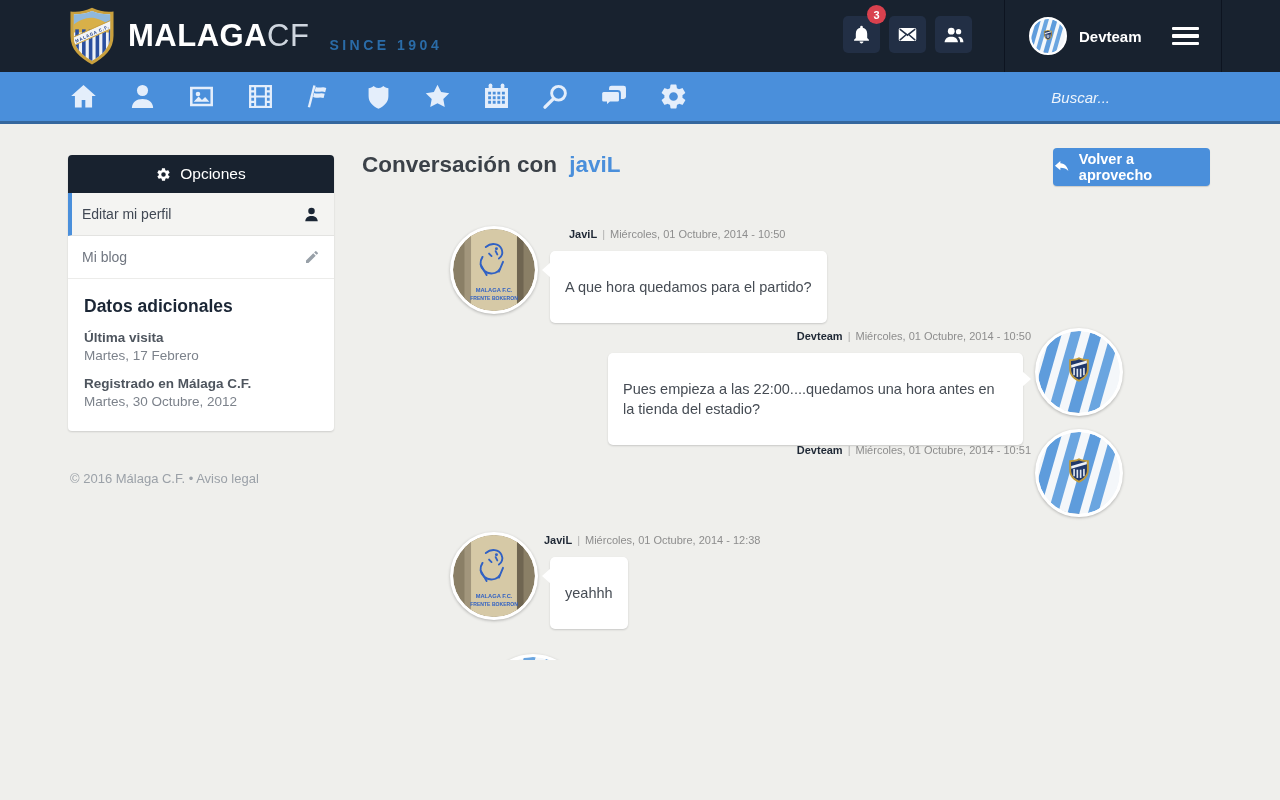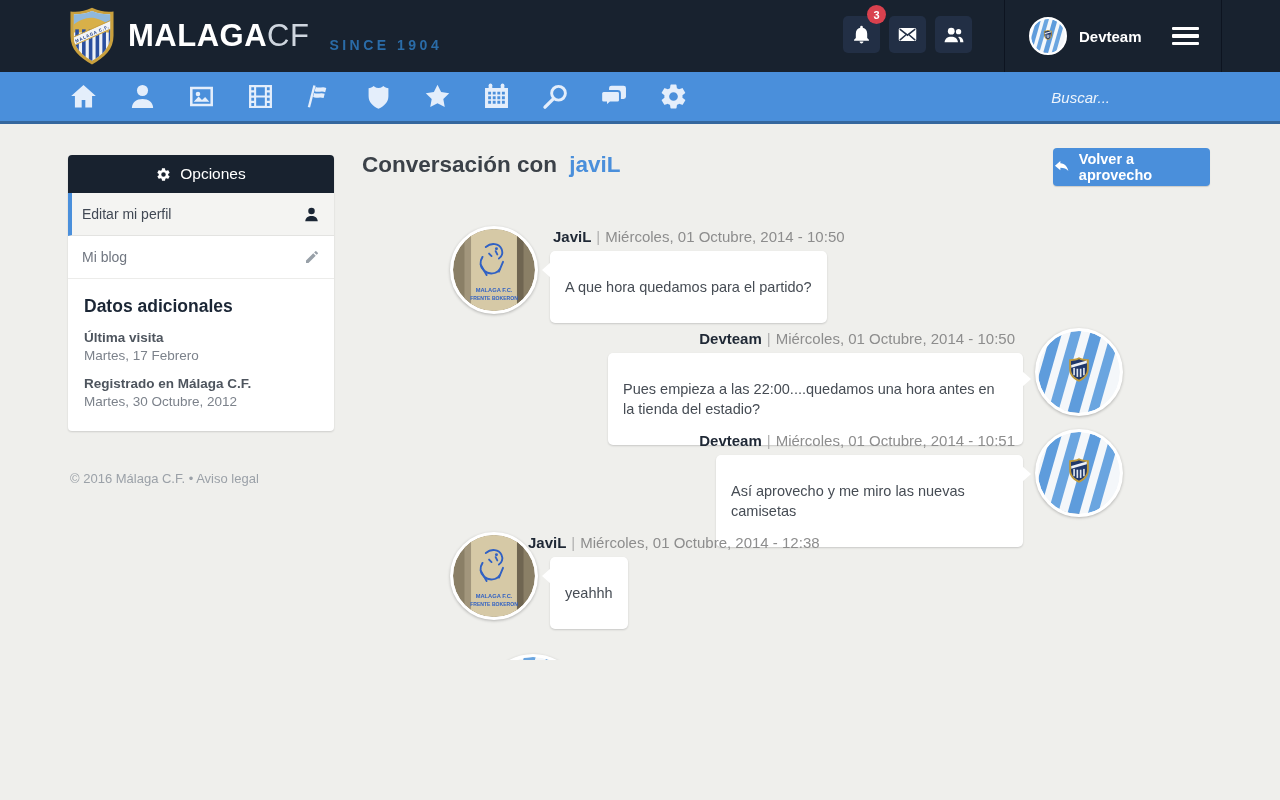--- a/index.html
+++ b/index.html
@@ -53,21 +53,21 @@
 
   
   .conv-title { position:absolute; left:362px; top:152px; font-size:22.5px; font-weight:bold; color:#3b4148; }
   .conv-title .u { color:#4a8fdb; margin-left:6px; }
   .btn { display:flex; align-items:center; justify-content:center; gap:9px; border-radius:4px;
          color:#fff; font-size:14.5px; font-weight:bold; cursor:pointer; box-shadow:0 1px 1px rgba(0,0,0,.15); }
   .btn-blue { background:#4a8fdb; }
   .btn-dark { background:#131d2b; }
   .back-btn { position:absolute; left:1053px; top:148px; width:157px; height:38px; }
 
-  .msg-head { position:absolute; font-size:15px; color:#8d8d8d; }
+  .msg-head { position:absolute; font-size:11px; color:#8d8d8d;margin-left:16px; }
   .msg-head .a { font-weight:bold; color:#1f2835; }
   .msg-head .s { margin:0 5px; color:#b0b0b0; }
   .avatar { position:absolute; border-radius:50%; border:3px solid #fff; overflow:hidden;
             box-shadow:0 1px 3px rgba(0,0,0,.25); background:#fff; cursor:pointer; }
   .bubble { position:absolute; background:#fff; border-radius:5px; padding:26px 15px; font-size:14.5px;
             color:#464c54; line-height:20px; box-shadow:0 1px 2px rgba(0,0,0,.16); }
   .bubble.tl::before { content:""; position:absolute; left:-8px; top:11px;
             border:8px solid transparent; border-left:none; border-right:9px solid #fff; }
   .bubble.tr::after { content:""; position:absolute; right:-8px; top:11px;
             border:8px solid transparent; border-right:none; border-left:9px solid #fff; }
@@ -401,29 +401,28 @@
   <div class="msg-head ralign" style="left:608px; top:330px; width:407px;">
     <span class="a">Devteam</span><span class="s">|</span><span>Miércoles, 01 Octubre, 2014 - 10:50</span>
   </div>
   <div class="avatar" style="left:1035px; top:328px; width:88px; height:88px;">
     <svg width="82" height="82">
         <use href="#av-devteam"></use>
       </svg>
   </div>
   <div class="bubble tr trm" style="left:608px; top:353px; width:415px;">Pues empieza a las 22:00....quedamos una hora antes en la tienda del estadio?</div>
 
-  <div class="msg-head ralign" style="left:608px; top:432px; width:407px;">
+  <div class="msg-head ralign" style="left:608px; top:444px; width:407px;">
     <span class="a">Devteam</span><span class="s">|</span><span>Miércoles, 01 Octubre, 2014 - 10:51</span>
   </div>
   <div class="avatar" style="left:1035px; top:429px; width:88px; height:88px;">
     <svg width="82" height="82">
         <use href="#av-devteam"></use>
       </svg>
   </div>
-  <div class="bubble tr" style="left:716px; top:455px; width:307px;">Así aprovecho y me miro las nuevas camisetas</div>
 
   <div class="avatar" style="left:450px; top:532px; width:88px; height:88px;">
     <svg width="82" height="82">
         <use href="#av-javil"></use>
       </svg>
   </div>
   <div class="msg-head" style="left:528px; top:534px;">
     <span class="a">JaviL</span><span class="s">|</span><span>Miércoles, 01 Octubre, 2014 - 12:38</span>
   </div>
   <div class="bubble tl" style="left:550px; top:557px;">yeahhh</div>

